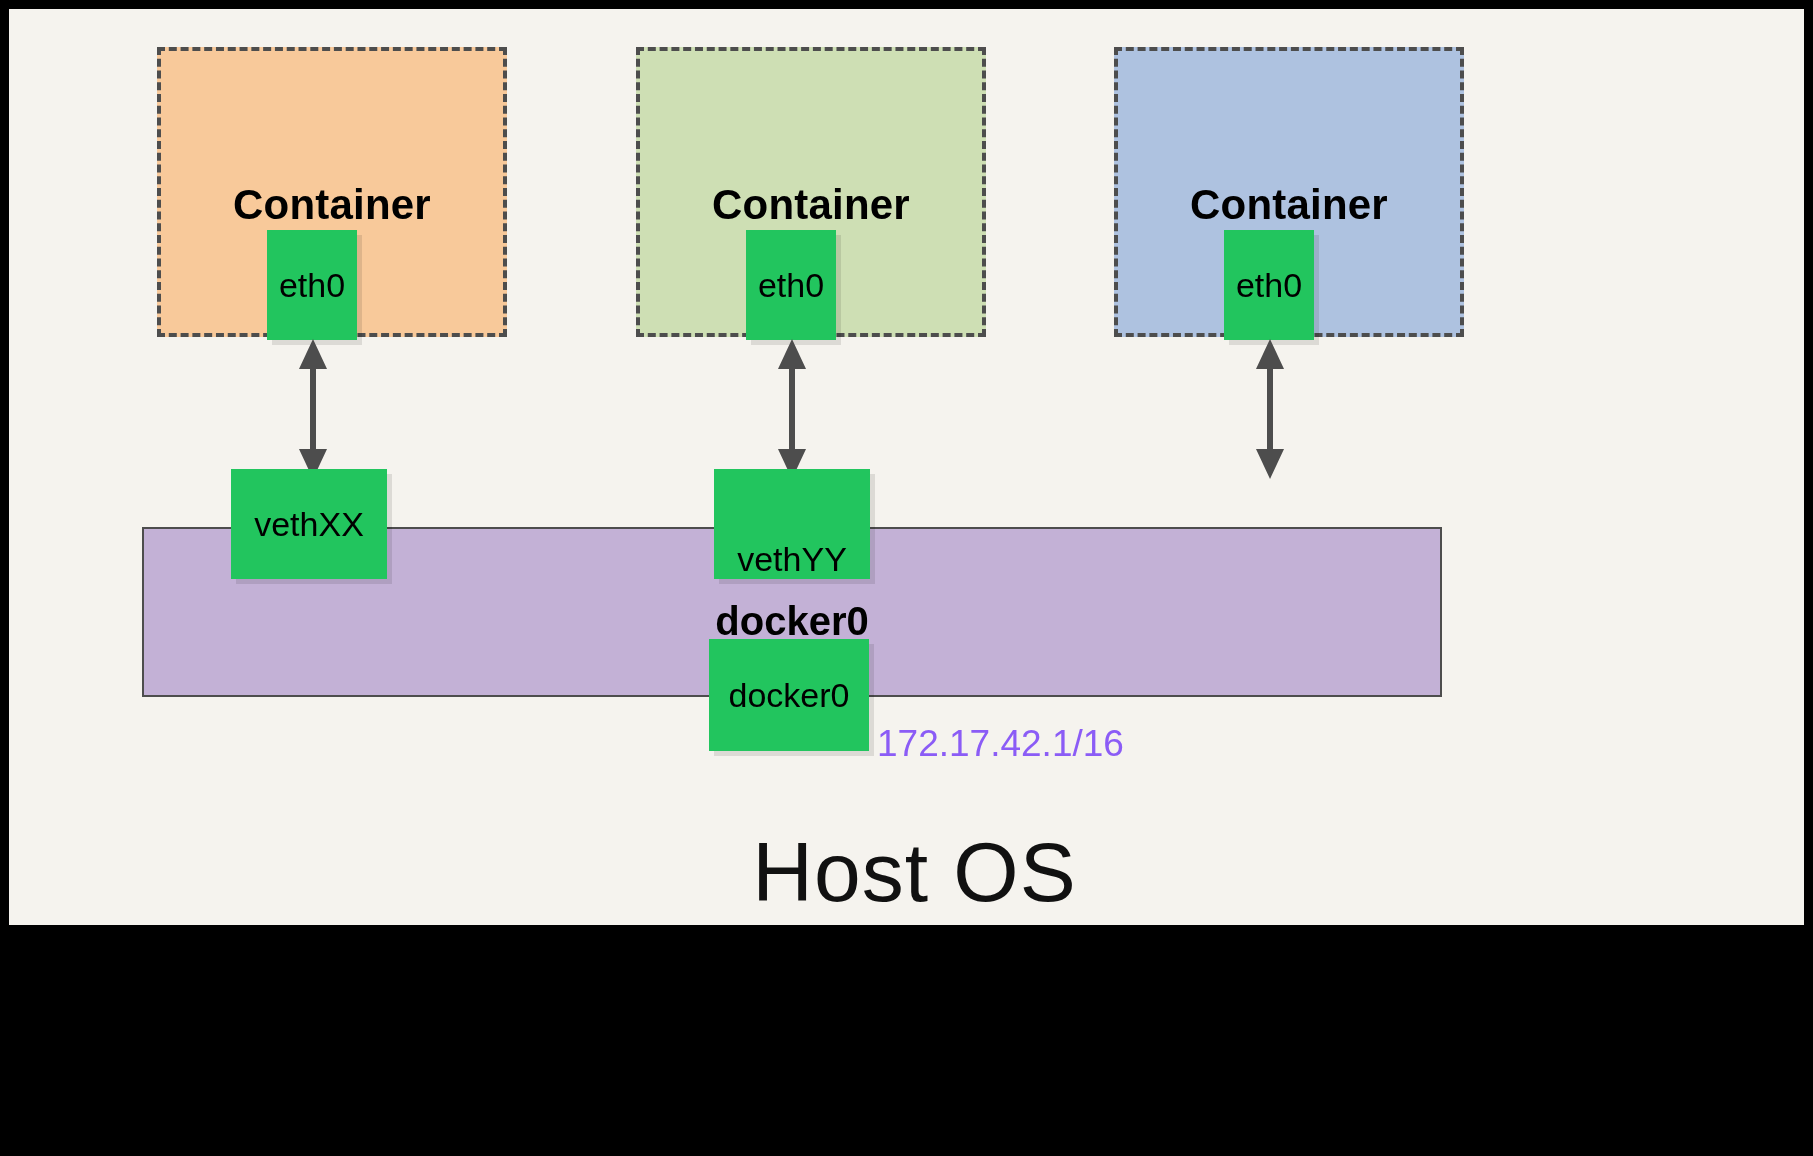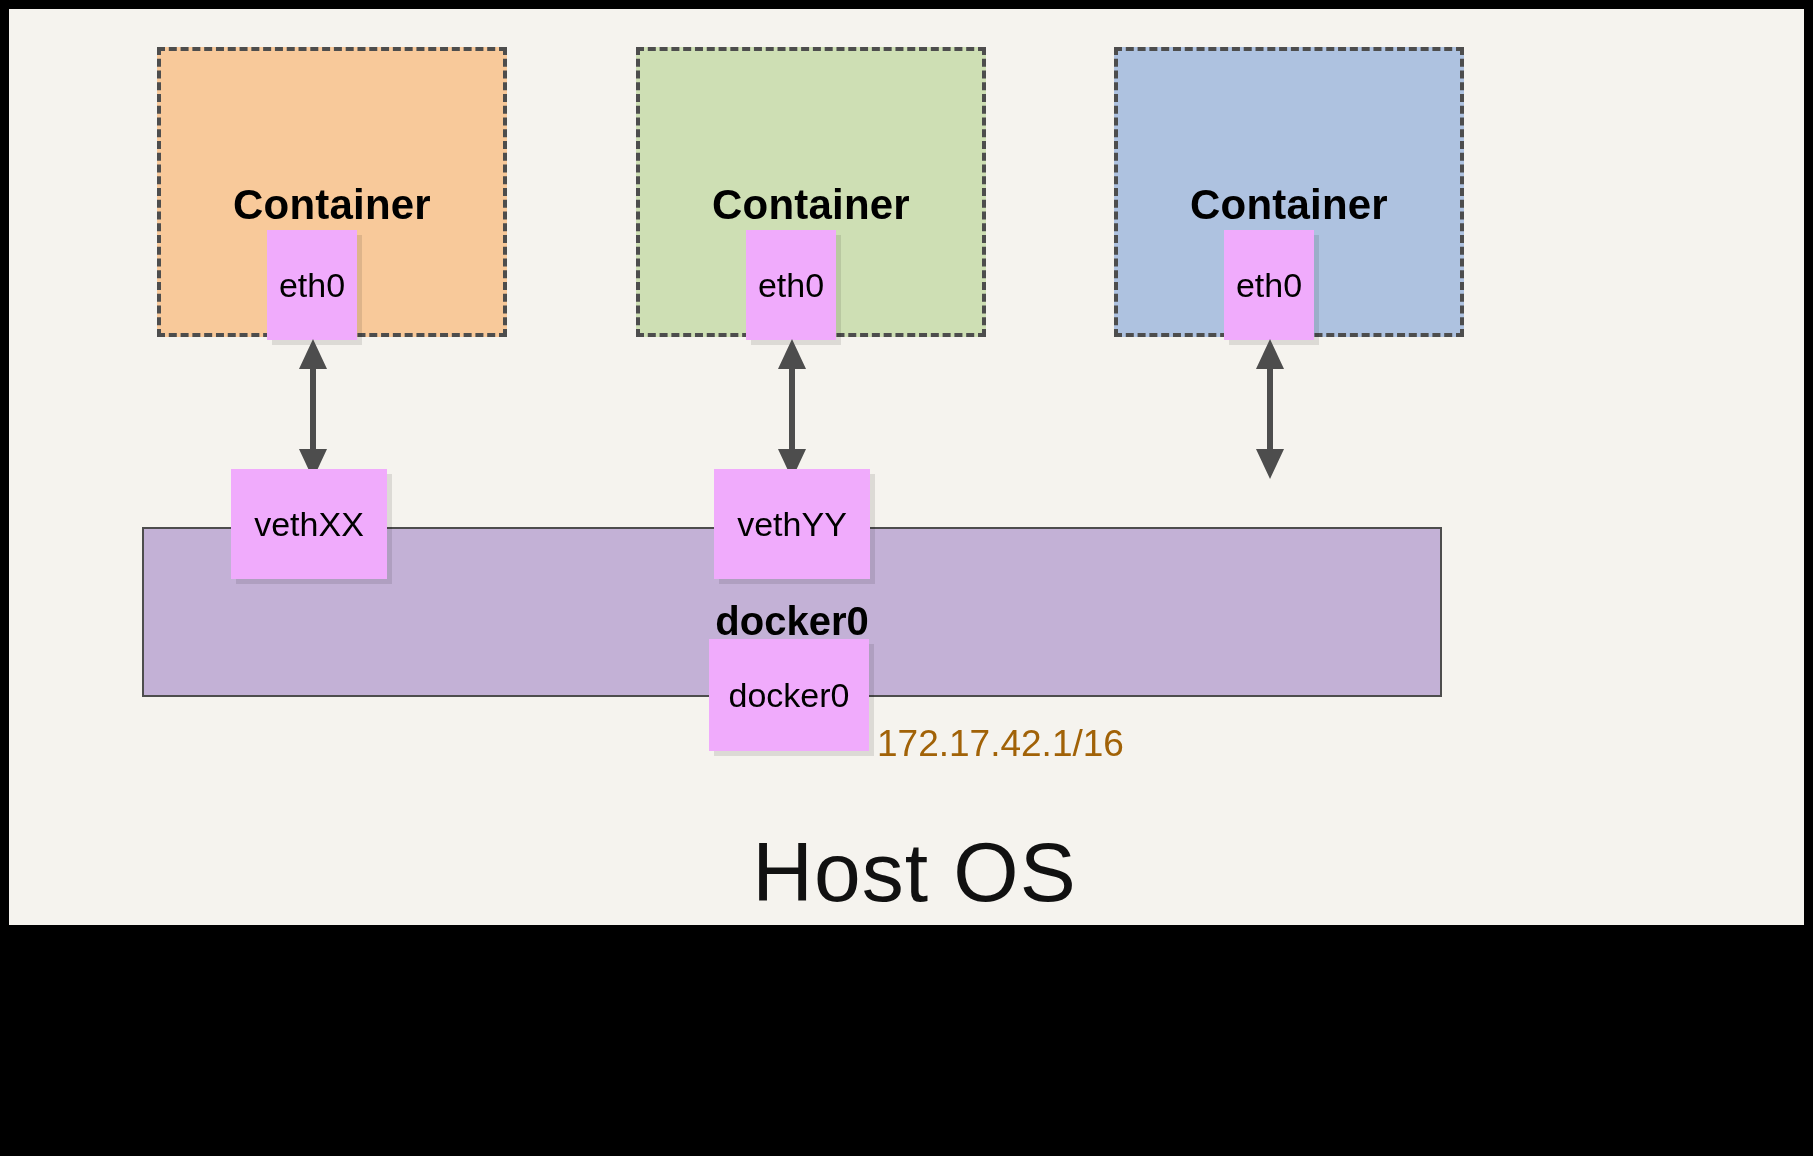--- a/index.html
+++ b/index.html
@@ -39,21 +39,21 @@
     text-align: center;
     font-size: 42px;
     font-weight: bold;
     color: #000000;
     letter-spacing: 0.2px;
   }
 
   
   .note {
     position: absolute;
-    background: #f0abfc;
+    background: #22c55e;
     box-sizing: border-box;
     box-shadow: 5px 5px 0 rgba(0,0,0,0.10);
     display: flex;
     align-items: center;
     justify-content: center;
     font-size: 34px;
     color: #000000;
   }
   .note-eth {
     font-size: 34px;
@@ -79,21 +79,21 @@
 
   
   .arrow {
     position: absolute;
   }
 
   
   #ip-label {
     position: absolute;
     font-size: 37px;
-    color: #a16207;
+    color: #8b5cf6;
     white-space: nowrap;
   }
   #host-os {
     position: absolute;
     left: 0;
     right: 0;
     text-align: center;
     font-size: 84px;
     font-weight: 300;
     color: #111111;
@@ -145,21 +145,21 @@
       <polygon points="22,140 8,110 36,110" fill="#4d4d4d"></polygon>
     </svg>
 
     <div id="bridge" style="left:133px; top:518px; width:1300px; height:170px;">
       <div id="bridge-label">docker0</div>
     </div>
 
     <div class="note" style="left:222px; top:460px; width:156px; height:110px;">
       <span>vethXX</span>
     </div>
-    <div class="note" style="left:705px; top:460px; width:156px; height:110px;">
+    <div class="note" style="left:705px; top:460px; width:156px; height:110px;align-items:flex-end;">
       <span>vethYY</span>
     </div>
 
     <div class="note" style="left:700px; top:630px; width:160px; height:112px;">
       <span>docker0</span>
     </div>
 
     <div id="ip-label" style="left:868px; top:714px;">172.17.42.1/16</div>
 
     <div id="host-os" style="top:815px;padding-left:16px;">Host OS</div>

